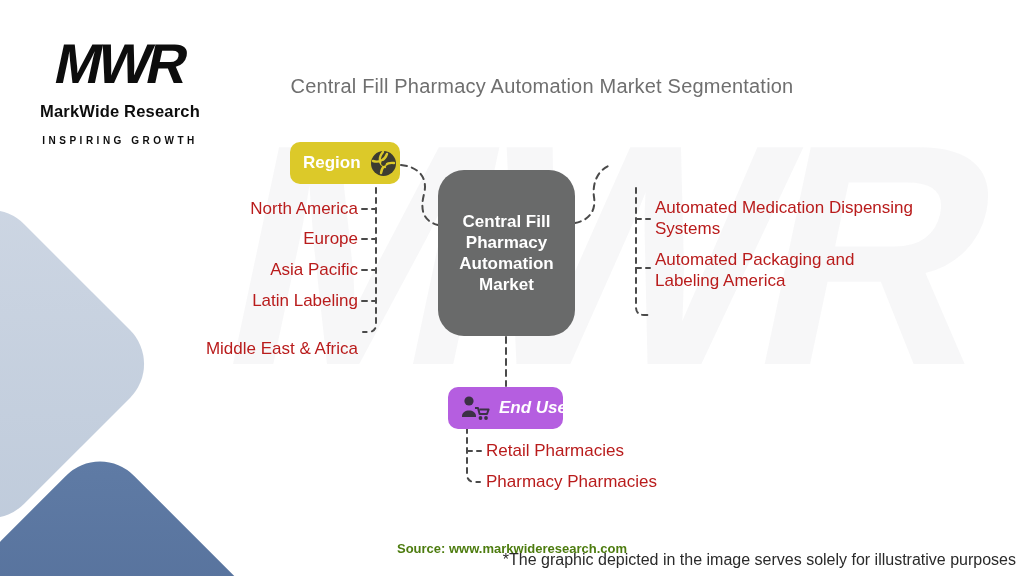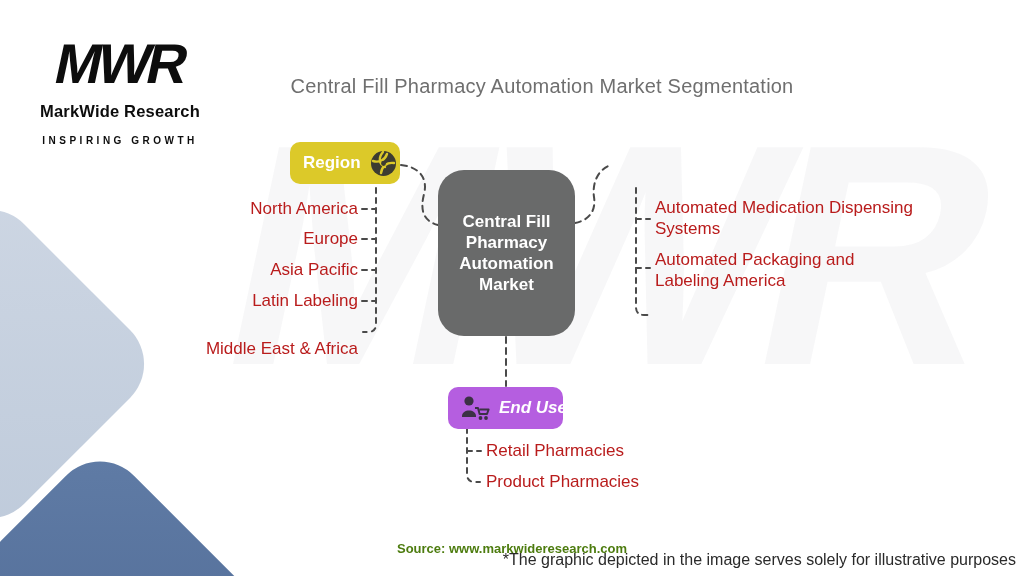--- a/index.html
+++ b/index.html
@@ -150,18 +150,18 @@
   <div class="leaf right r1">North America</div>
   <div class="leaf right r2">Europe</div>
   <div class="leaf right r3">Asia Pacific</div>
   <div class="leaf right r4">Latin Labeling</div>
   <div class="leaf right r5">Middle East &amp; Africa</div>
 
   <div class="leaf p1">Automated Medication Dispensing Systems</div>
   <div class="leaf p2">Automated Packaging and Labeling America</div>
 
   <div class="leaf e1">Retail Pharmacies</div>
-  <div class="leaf e2">Product Pharmacies</div>
+  <div class="leaf e2">Pharmacy Pharmacies</div>
 
   <div class="source-note">Source: www.markwideresearch.com</div>
   <div class="disclaimer-note">*The graphic depicted in the image serves solely for illustrative purposes</div>
 
 </div>
 
 </body></html>

